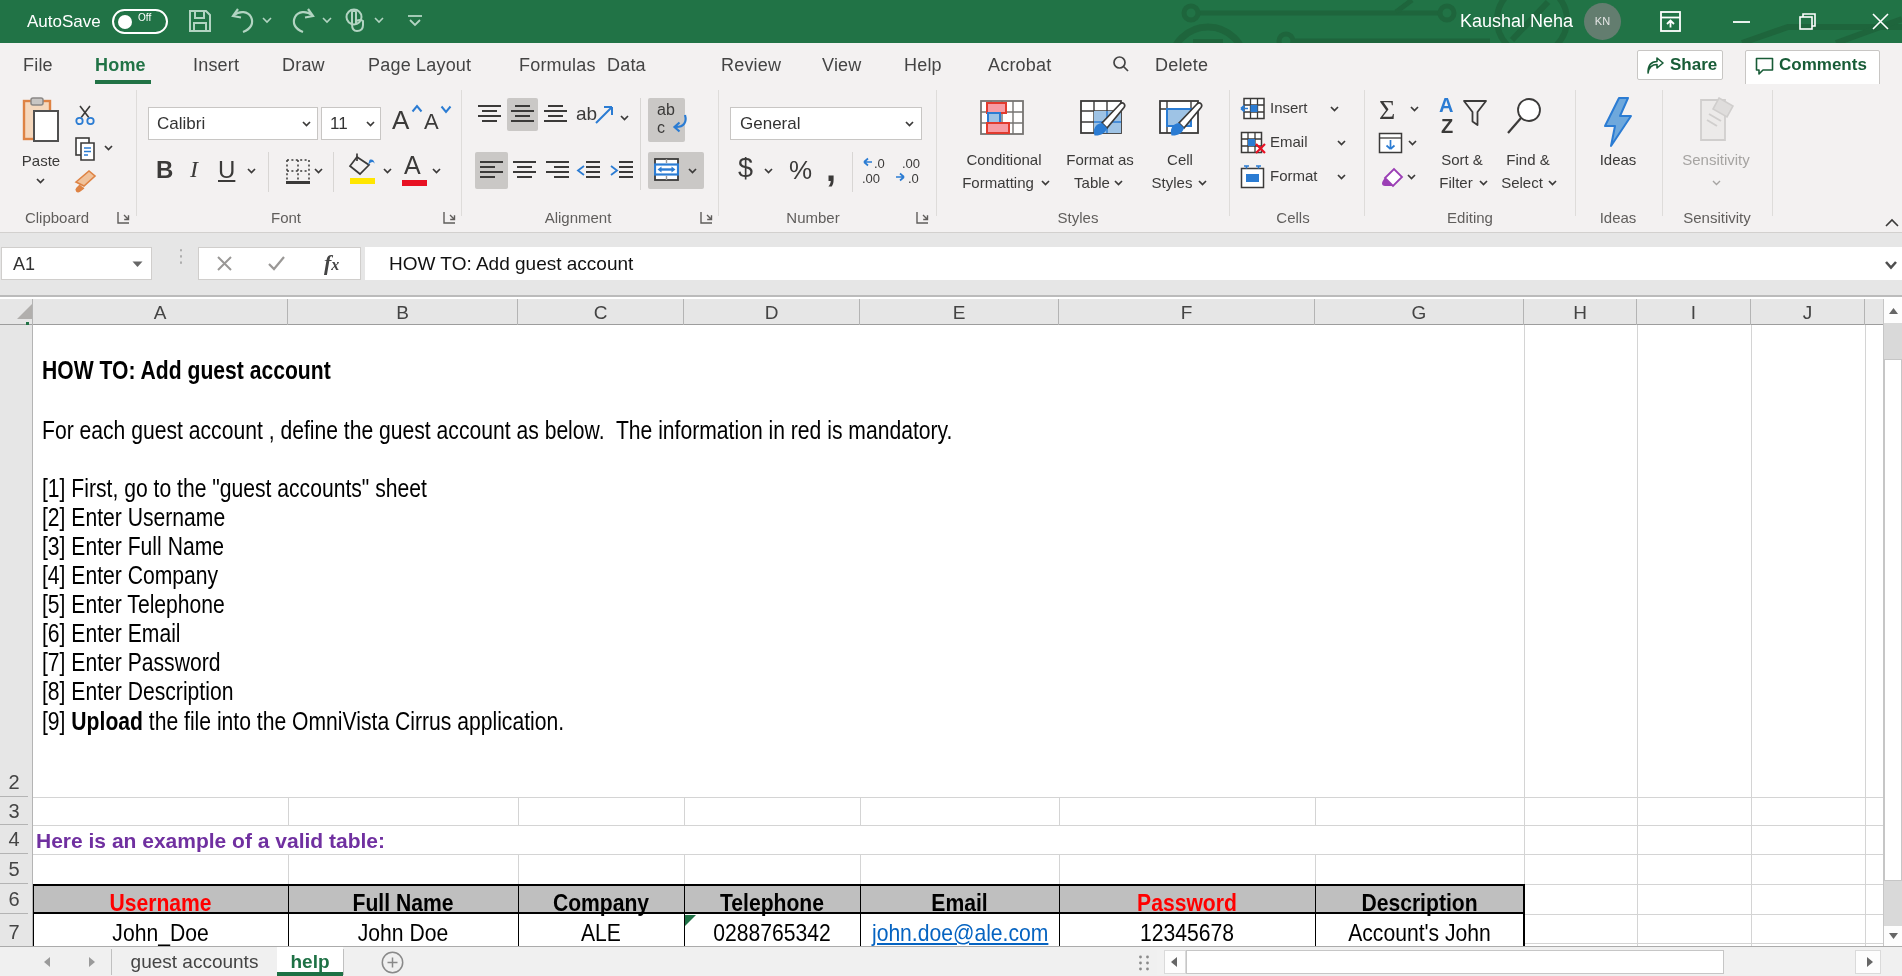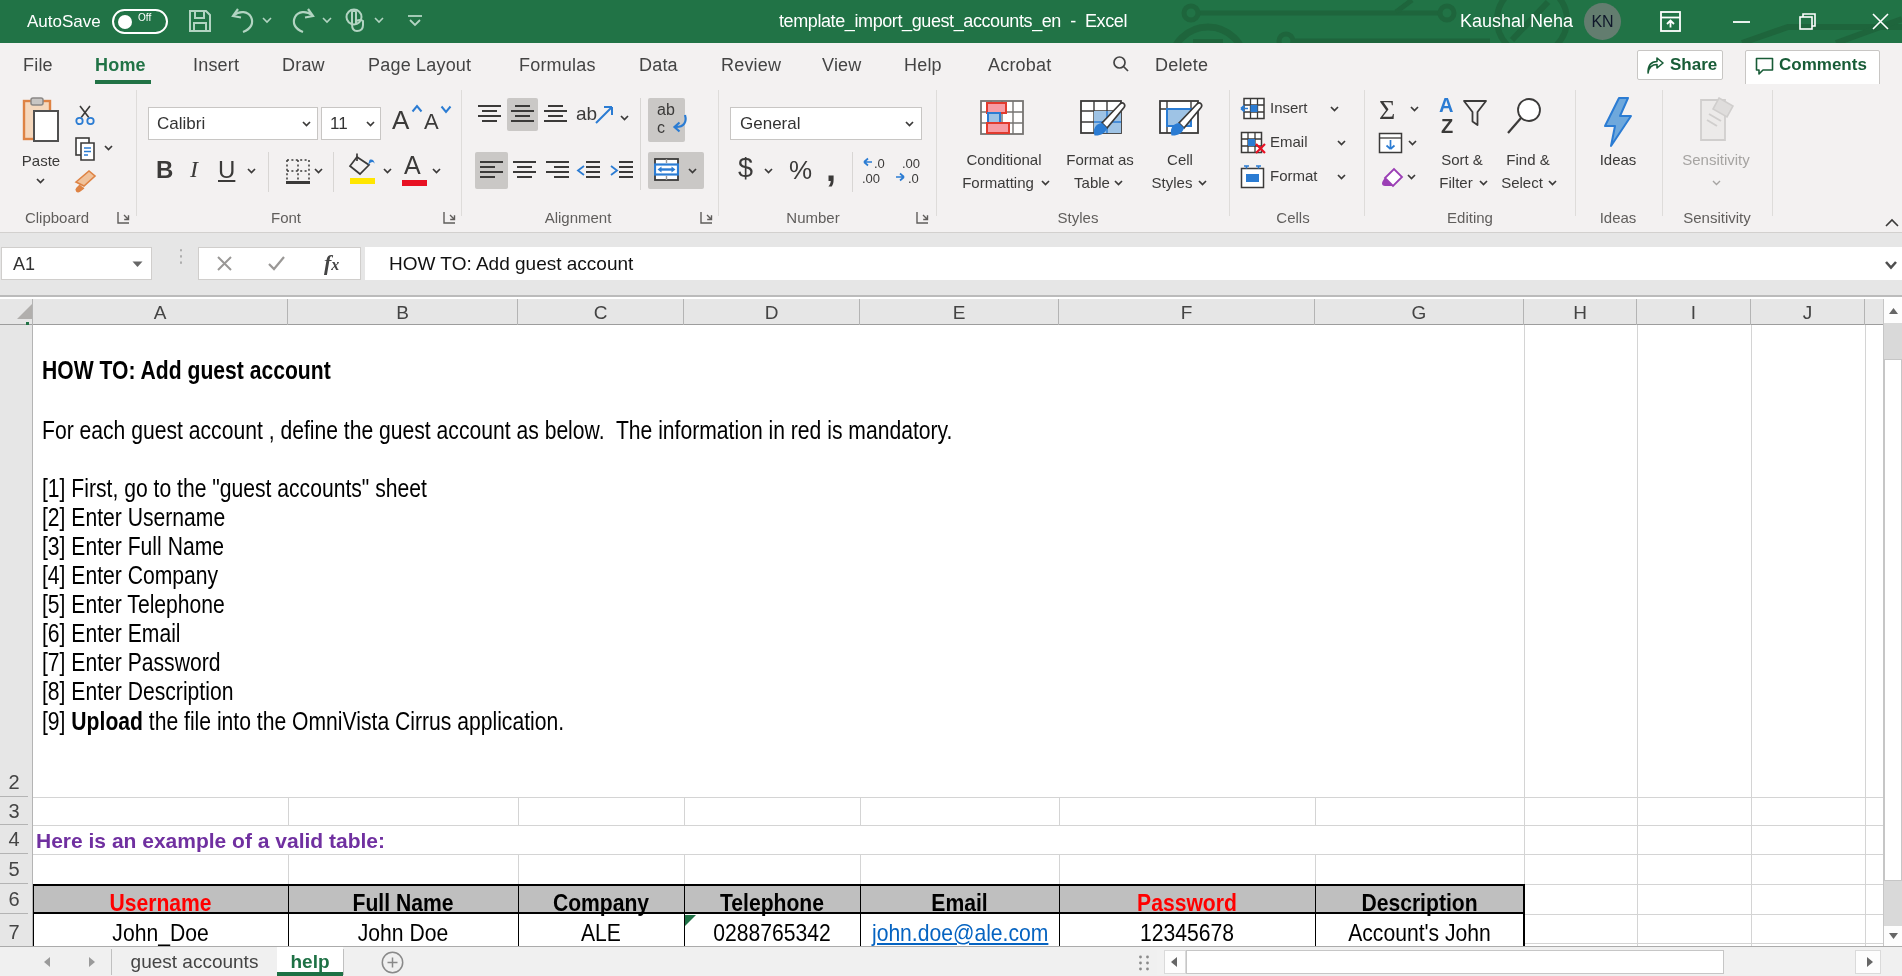--- a/index.html
+++ b/index.html
@@ -90,23 +90,22 @@
     <path d="M8 17 C8 21 9.5 24 13 24 C17 24 19 22 19 18 V14 C17 12.5 14.5 13 12 14" fill="none" stroke="#b2d4c2" stroke-width="2"></path>
   </svg>
   <svg class="ico" style="left:373px;top:16px" width="12" height="8" viewBox="0 0 12 8">
       <path d="M2 2 L6 6 L10 2" fill="none" stroke="#b2d4c2" stroke-width="1.6"></path>
     </svg>
 
   <svg class="ico" style="left:406px;top:13px" width="18" height="16" viewBox="0 0 18 16">
     <path d="M2 3 H16" stroke="#b2d4c2" stroke-width="1.8" fill="none"></path>
     <path d="M4 7 L9 12 L14 7" fill="none" stroke="#b2d4c2" stroke-width="1.8"></path>
   </svg>
-  <div class="t" style="left:778px;width:350px;text-align:center;letter-spacing:-0.4px">template_import_guest_accounts_en&nbsp;&nbsp;-&nbsp;&nbsp;Excel</div>
   <div class="t" style="left:1460px">Kaushal Neha</div>
-  <div class="abs" style="left:1584px;top:3px;width:37px;height:37px;border-radius:50%;background:#637d6f;color:#0f172a;font-size:16px;text-align:center;line-height:37px">KN</div>
+  <div class="abs" style="left:1584px;top:3px;width:37px;height:37px;border-radius:50%;background:#637d6f;color:#e5e5e5;font-size:11px;text-align:center;line-height:37px">KN</div>
 
   <svg class="ico" style="left:1659px;top:10px" width="23" height="23" viewBox="0 0 23 23">
     <rect x="2" y="2" width="19" height="19" fill="none" stroke="#fff" stroke-width="1.8"></rect>
     <path d="M2 7.5 H21" stroke="#fff" stroke-width="1.8"></path>
     <path d="M11.5 17.5 V11 M8 14 L11.5 10.5 L15 14" fill="none" stroke="#fff" stroke-width="1.8"></path>
   </svg>
 
   <svg class="ico" style="left:1733px;top:20px" width="17" height="4" viewBox="0 0 17 4">
       <path d="M0 2 H17" stroke="#fff" stroke-width="1.8"></path>
     </svg>
@@ -121,21 +120,21 @@
     </svg>
 </div>
 <div id="tabrow">
   <div class="rtab" style="left:23px;width:27px">File</div>
   <div class="rtab" style="left:95px;width:56px;color:#217346;font-weight:700">Home</div>
   <div class="abs" style="left:95px;top:37px;width:56px;height:4px;background:#217346"></div>
   <div class="rtab" style="left:193px;width:47px">Insert</div>
   <div class="rtab" style="left:282px;width:46px">Draw</div>
   <div class="rtab" style="left:368px;width:106px">Page Layout</div>
   <div class="rtab" style="left:519px;width:79px">Formulas</div>
-  <div class="rtab" style="left:639px;width:41px">Data</div>
+  <div class="rtab" style="left:607px;width:41px">Data</div>
   <div class="rtab" style="left:721px;width:60px">Review</div>
   <div class="rtab" style="left:822px;width:42px">View</div>
   <div class="rtab" style="left:904px;width:40px">Help</div>
   <div class="rtab" style="left:988px;width:64px">Acrobat</div>
   <svg class="ico" style="left:1112px;top:12px" width="18" height="18" viewBox="0 0 18 18">
     <circle cx="7.5" cy="7.5" r="5.5" fill="none" stroke="#444" stroke-width="1.7"></circle>
     <path d="M11.5 11.5 L16 16" stroke="#444" stroke-width="1.7"></path>
   </svg>
   <div class="rtab" style="left:1155px;width:57px">Delete</div>
 

